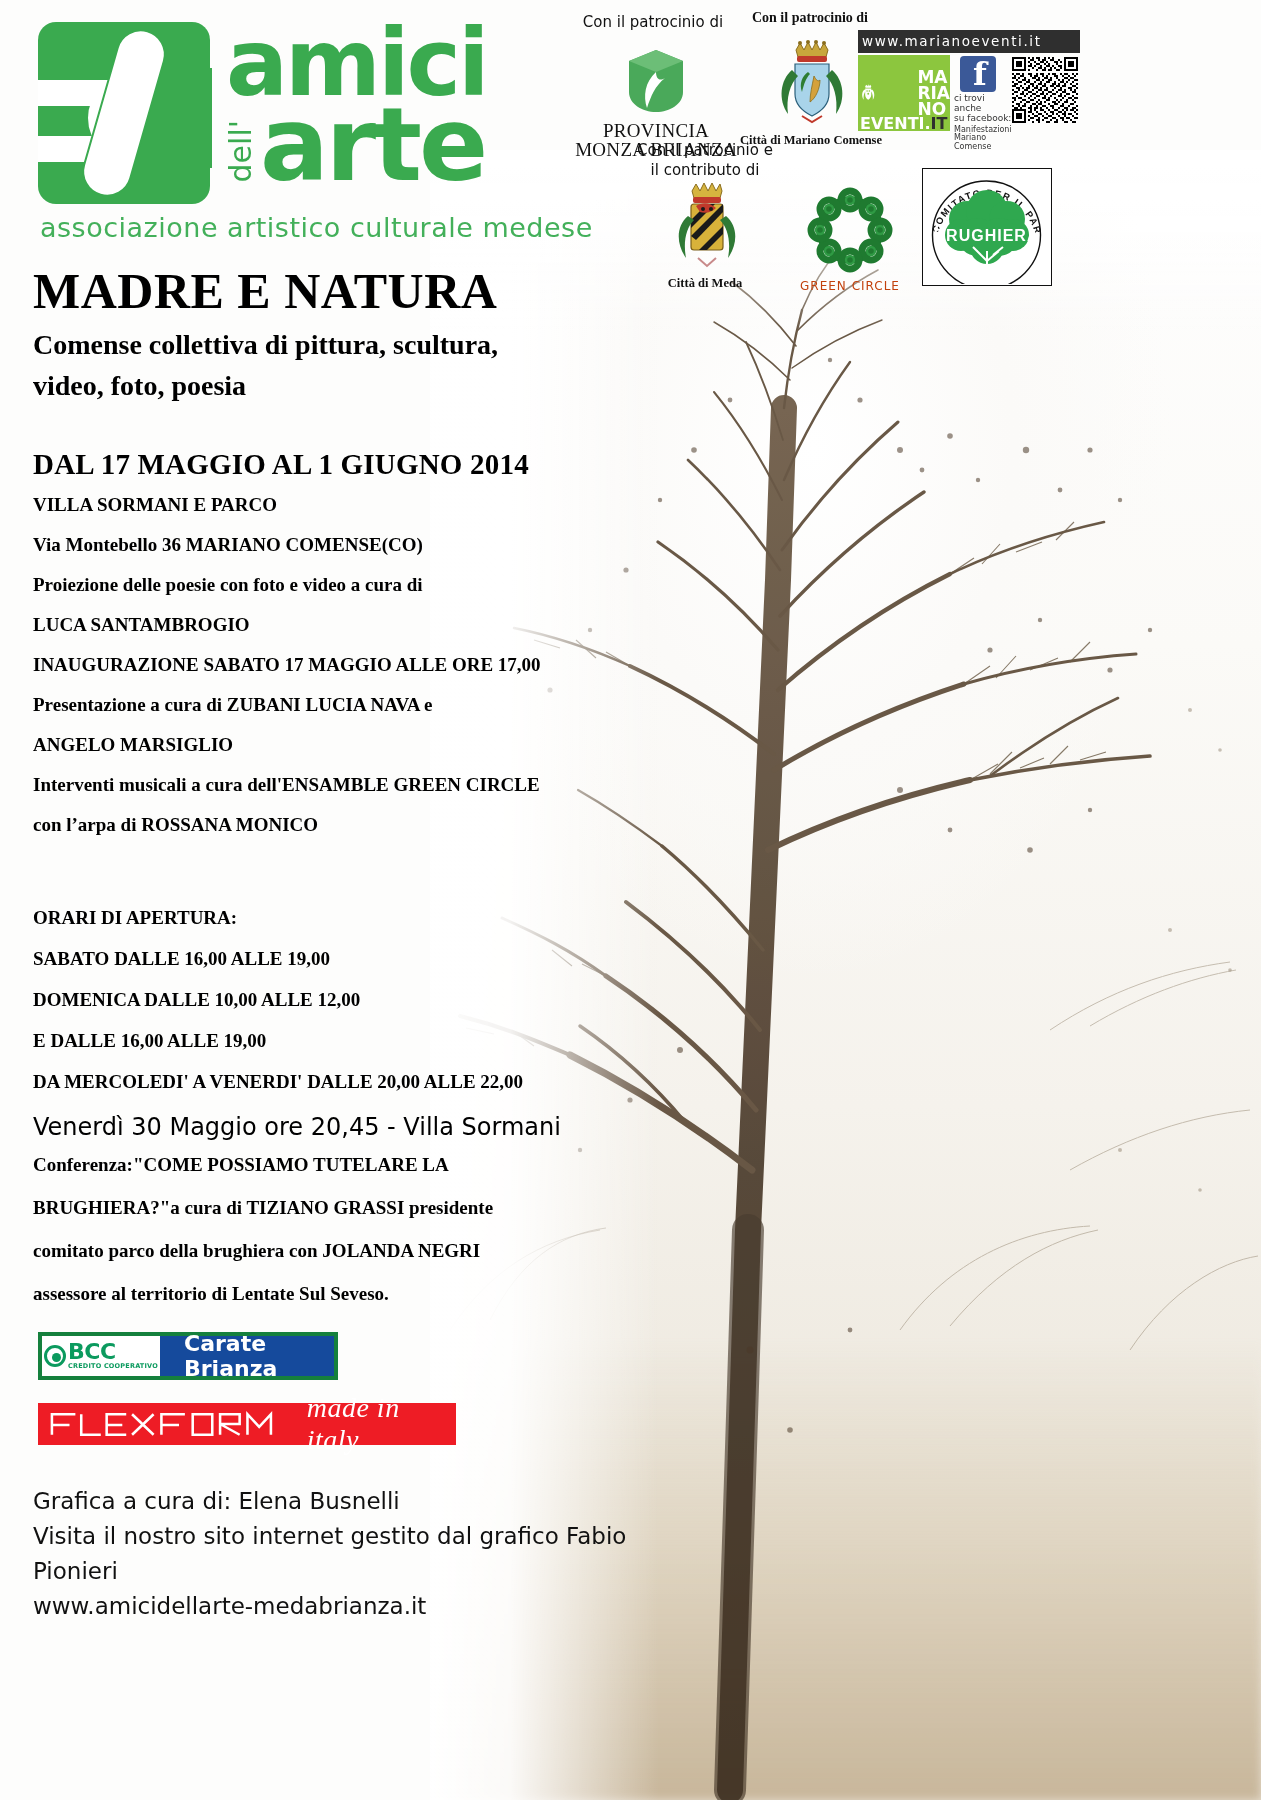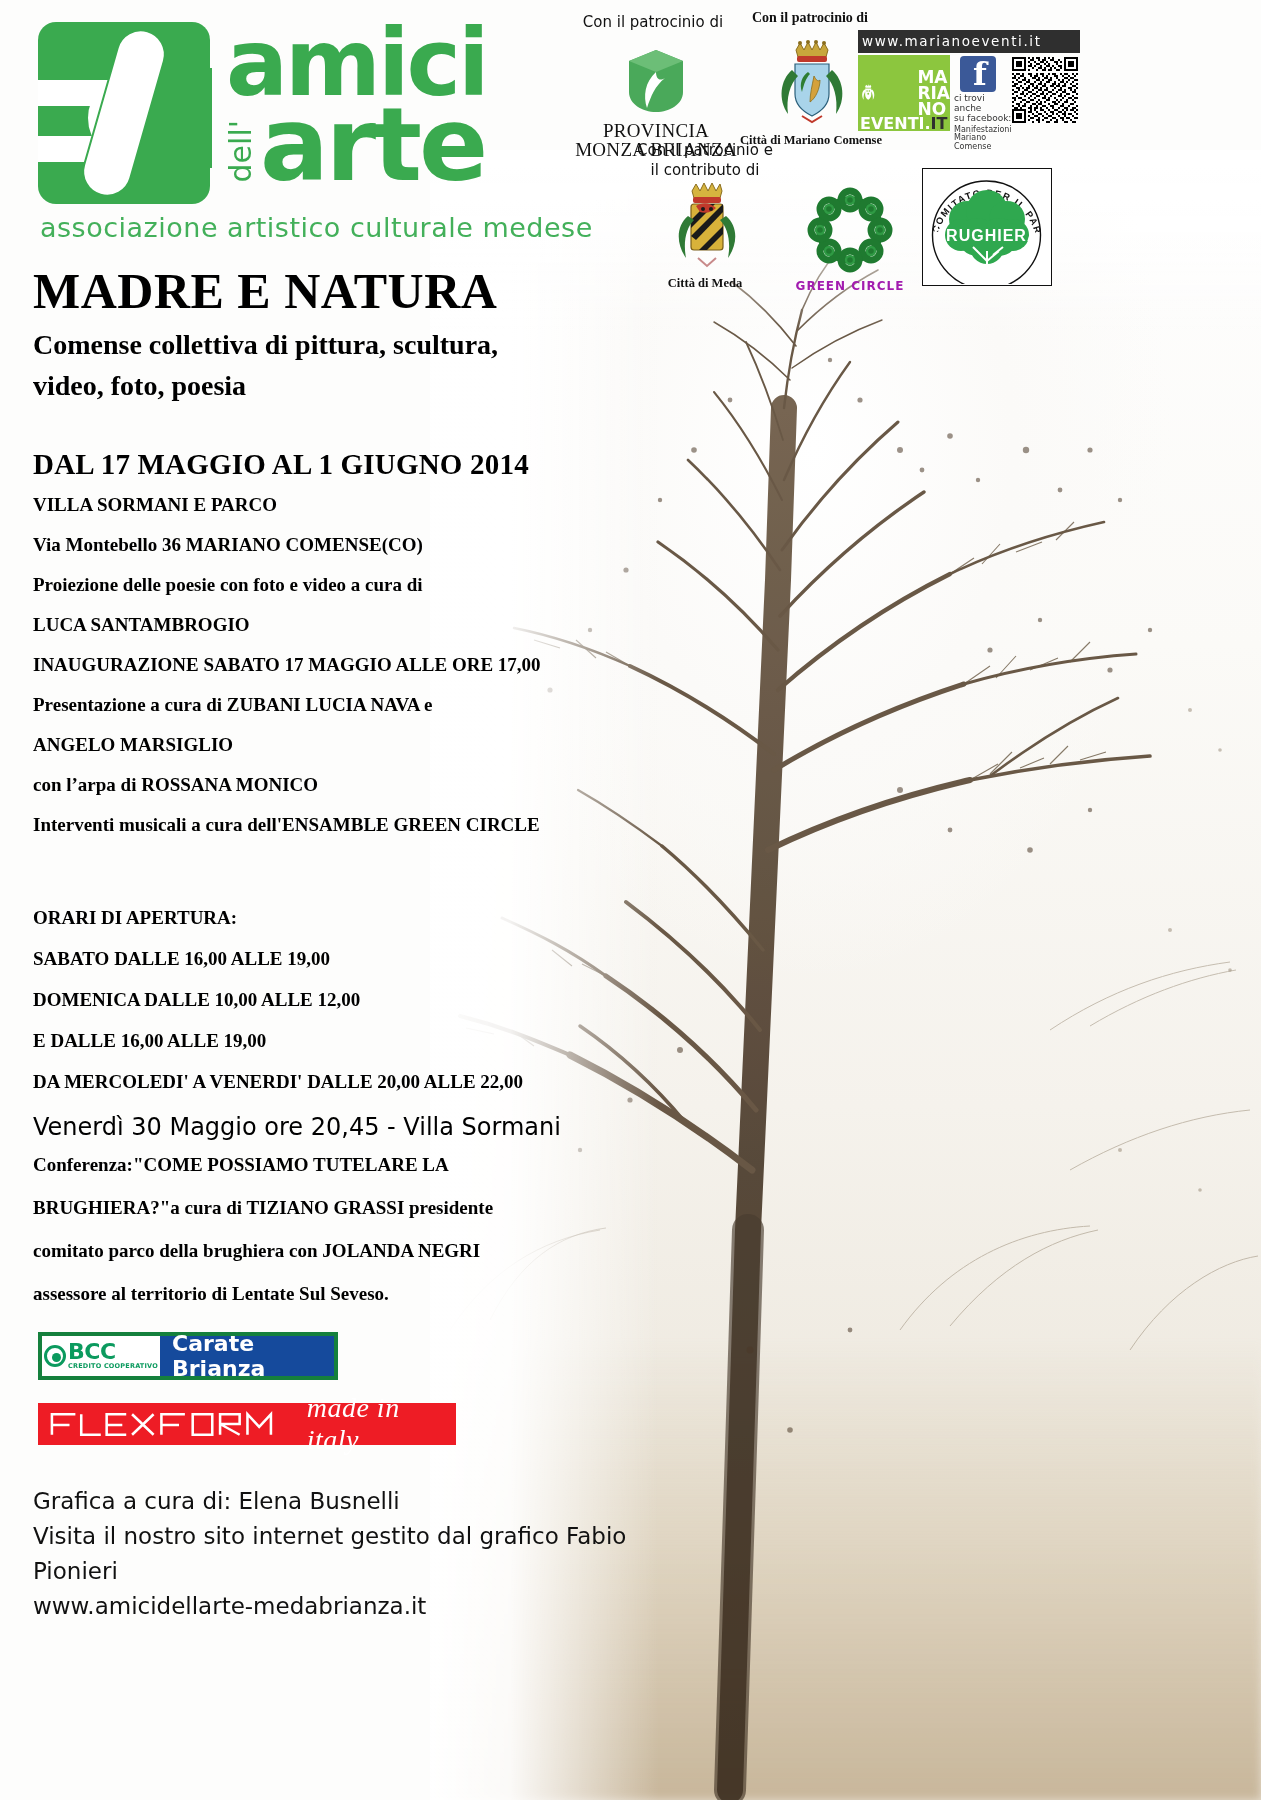--- a/index.html
+++ b/index.html
@@ -82,21 +82,21 @@
                letter-spacing:0.3px; margin-top:3px; }
 
   .logo-mariano { position:absolute; left:735px; top:36px; width:152px; text-align:center; }
   .crest { width:78px; height:92px; margin:0 auto; }
   .crest-cap { font-family:"Liberation Serif", serif; font-weight:700; font-size:12.5px; color:#111; margin-top:1px; }
 
   .logo-meda { position:absolute; left:640px; top:178px; width:130px; text-align:center; }
   .meda-cap { font-family:"Liberation Serif", serif; font-weight:700; font-size:12.5px; color:#111; margin-top:2px; }
 
   .logo-green { position:absolute; left:790px; top:186px; width:120px; text-align:center; }
-  .green-cap { font-family:"DejaVu Sans", sans-serif; font-weight:700; font-size:12px; color:#a21caf;
+  .green-cap { font-family:"DejaVu Sans", sans-serif; font-weight:400; font-size:12px; color:#c2410c;
                letter-spacing:1px; margin-top:1px; }
 
   .logo-brughiera { position:absolute; left:922px; top:168px; width:130px; height:118px;
                     border:1.5px solid #111; background:#fff; }
 
   .me-block { position:absolute; left:858px; top:30px; width:222px; }
   .me-url { background:#2f2f2f; color:#fff; font-family:"DejaVu Sans", sans-serif; font-size:13.5px;
             letter-spacing:1.6px; padding:3px 4px 4px 4px; white-space:nowrap;
             overflow:hidden; }
   .me-body { display:flex; margin-top:2px; height:76px; }
@@ -145,21 +145,21 @@
   .bcc-left { width:118px; background:#fff; display:flex; align-items:center; justify-content:center; }
   .bcc-mark { display:flex; align-items:center; }
   .bcc-circle { width:22px; height:22px; border:3.5px solid #0b9a5e; border-radius:50%; position:relative; }
   .bcc-circle::after { content:""; position:absolute; left:5px; top:5px; width:9px; height:9px;
                        background:#0b9a5e; border-radius:50%; }
   .bcc-txt { margin-left:2px; }
   .bcc-bcc { font-family:"DejaVu Sans", sans-serif; font-weight:700; font-size:22px; color:#0b9a5e;
              line-height:0.9; letter-spacing:-0.5px; }
   .bcc-cc { font-family:"DejaVu Sans", sans-serif; font-weight:700; font-size:6.5px; color:#0b9a5e;
             letter-spacing:0.2px; }
-  .bcc-right { flex:1; background:#154a9c; display:flex; align-items:center; padding-left:12px; }
+  .bcc-right { flex:1; background:#154a9c; display:flex; align-items:center; padding-left:24px; }
   .bcc-right span { font-family:"DejaVu Sans", sans-serif; font-weight:700; font-size:22px; color:#fff; }
 
   .spon-flex { position:absolute; left:38px; top:1403px; width:418px; height:42px; background:#ee1c25;
                display:flex; align-items:center; }
   .flex-logo { margin-left:10px; }
   .flex-made { font-family:"Liberation Serif", serif; font-style:italic; font-size:28px; color:#fff;
                margin-left:26px; letter-spacing:0.5px; }
 
   .credits { position:absolute; left:33px; top:1484px; font-family:"DejaVu Sans", sans-serif;
              font-size:23px; color:#111; line-height:1.52; }
@@ -526,22 +526,22 @@
     <div class="dates">DAL 17 MAGGIO AL 1 GIUGNO 2014</div>
 
     <div class="info-list">
       <div class="info-line">VILLA SORMANI E PARCO</div>
       <div class="info-line">Via Montebello 36 MARIANO COMENSE(CO)</div>
       <div class="info-line">Proiezione delle poesie con foto e video a cura di</div>
       <div class="info-line"> LUCA SANTAMBROGIO</div>
       <div class="info-line">INAUGURAZIONE SABATO 17 MAGGIO ALLE ORE 17,00</div>
       <div class="info-line">Presentazione a cura di ZUBANI LUCIA NAVA e</div>
       <div class="info-line"> ANGELO MARSIGLIO</div>
+      <div class="info-line">Interventi musicali a cura dell'ENSAMBLE GREEN CIRCLE</div>
       <div class="info-line">con l’arpa di ROSSANA MONICO</div>
-      <div class="info-line">Interventi musicali a cura dell'ENSAMBLE GREEN CIRCLE</div>
     </div>
 
     <div class="hours">
       <div class="hours-line">ORARI DI APERTURA:</div>
       <div class="hours-line">SABATO DALLE 16,00 ALLE 19,00</div>
       <div class="hours-line">DOMENICA DALLE 10,00 ALLE 12,00</div>
       <div class="hours-line">E DALLE 16,00 ALLE 19,00</div>
       <div class="hours-line">DA MERCOLEDI' A VENERDI' DALLE 20,00 ALLE 22,00</div>
     </div>
 

